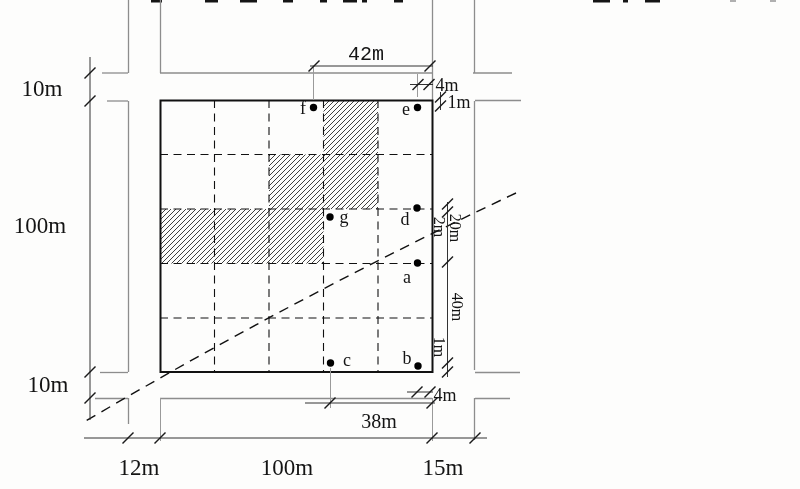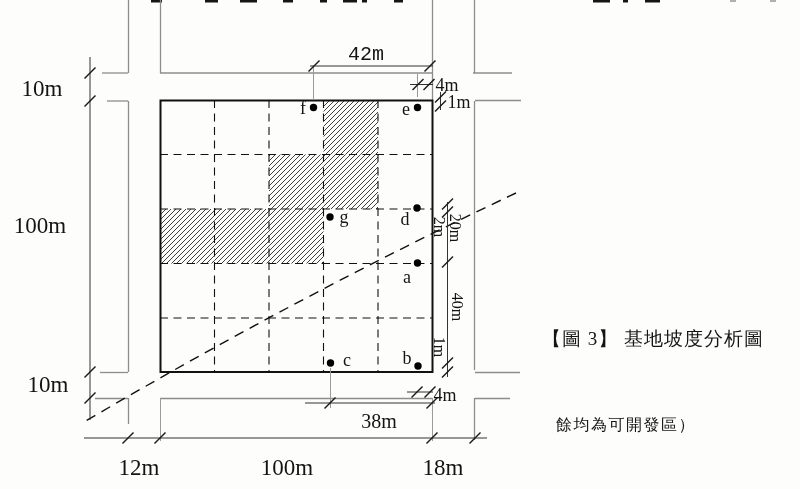--- a/index.html
+++ b/index.html
@@ -144,35 +144,33 @@
       <circle cx="330.5" cy="363" r="3.7"></circle>
       <circle cx="418" cy="366" r="3.7"></circle>
     </g>
   </svg>
 
   <div class="lbl dim-big" style="left:42px;top:88px;">10m</div>
   <div class="lbl dim-big" style="left:40px;top:225px;">100m</div>
   <div class="lbl dim-big" style="left:48px;top:384px;">10m</div>
   <div class="lbl dim-big" style="left:139px;top:467px;">12m</div>
   <div class="lbl dim-big" style="left:287px;top:467px;">100m</div>
-  <div class="lbl dim-big" style="left:443px;top:467px;">18m</div>
+  <div class="lbl dim-big" style="left:443px;top:467px;">15m</div>
   <div class="lbl dim-mid" style="left:366px;top:55px;font-family:Liberation Mono, monospace;">42m</div>
   <div class="lbl dim-sm" style="left:447px;top:85px;">4m</div>
   <div class="lbl dim-sm" style="left:459px;top:102px;">1m</div>
   <div class="lbl dim-rot rot" style="left:439px;top:227px;">2m</div>
   <div class="lbl dim-rot rot" style="left:455px;top:228px;">20m</div>
   <div class="lbl dim-rot rot" style="left:457px;top:307px;">40m</div>
   <div class="lbl dim-rot rot" style="left:439px;top:347px;">1m</div>
   <div class="lbl dim-mid" style="left:379px;top:413px;margin-top:8px;">38m</div>
   <div class="lbl dim-sm" style="left:445px;top:395px;">4m</div>
 
   <div class="lbl pt" style="left:303px;top:108px;">f</div>
   <div class="lbl pt" style="left:406px;top:109px;">e</div>
   <div class="lbl pt" style="left:344px;top:217px;">g</div>
   <div class="lbl pt" style="left:405px;top:219px;">d</div>
   <div class="lbl pt" style="left:407px;top:277px;">a</div>
   <div class="lbl pt" style="left:407px;top:358px;">b</div>
   <div class="lbl pt" style="left:347px;top:360px;">c</div>
 
-  <div class="cap cap-title" style="left:542px;top:328px;">【圖 3】 基地坡度分析圖</div>
-  <div class="cap cap-note" style="left:556px;top:416px;">餘均為可開發區）</div>
 
 </div>
 
 </body></html>

